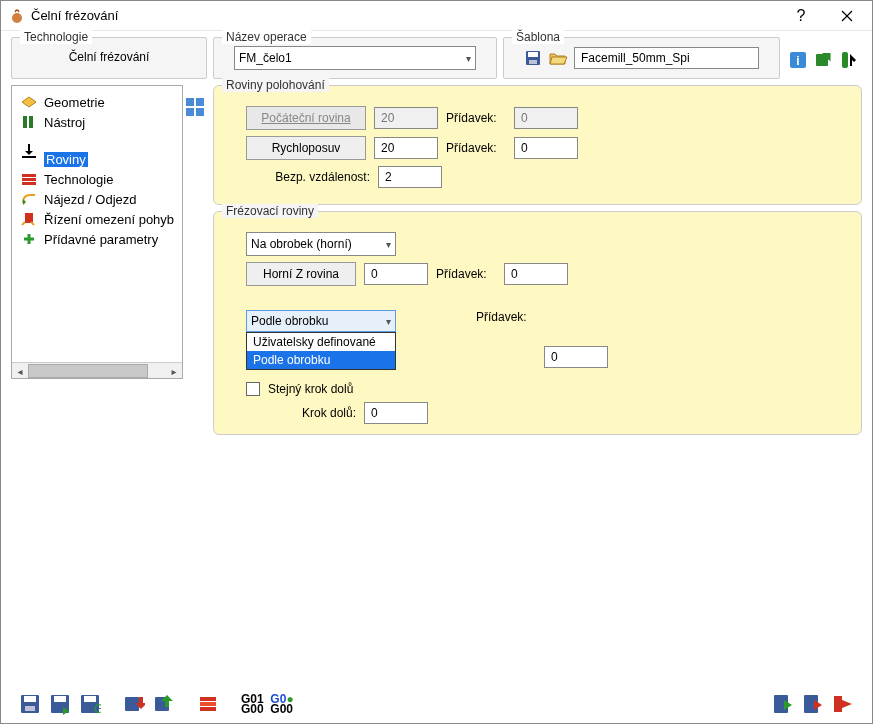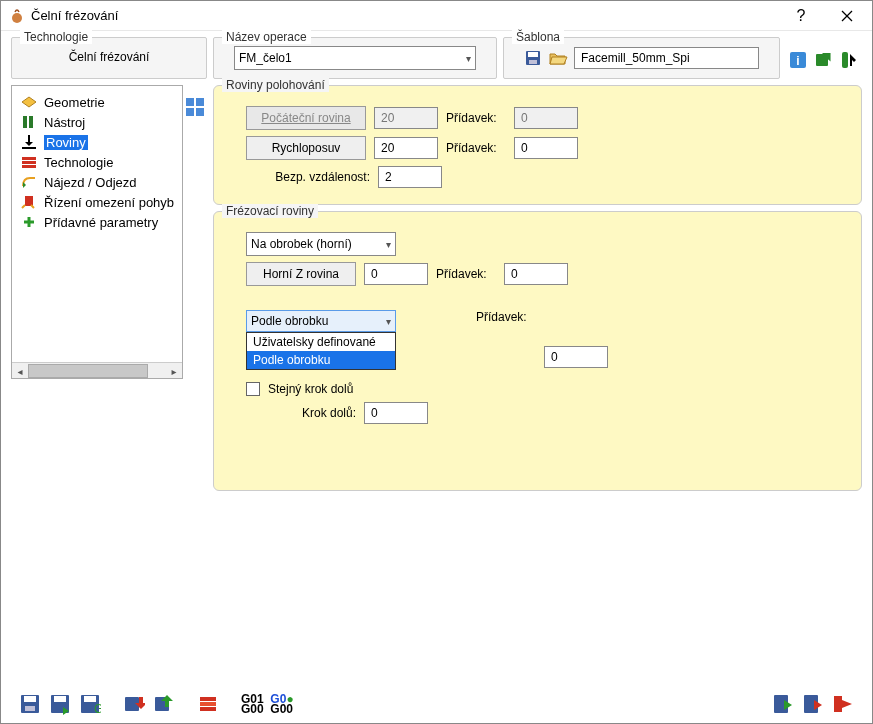--- a/index.html
+++ b/index.html
@@ -26,21 +26,21 @@
 .select-caret { font-size: 10px; color: #555; }
 
 .text-input { height: 22px; border: 1px solid #888; background: #fff; padding: 0 6px; }
 .text-input.readonly { background: #f0f0f0; color: #777; }
 
 .main-row { display: flex; gap: 6px; flex: 1; min-height: 0; }
 .nav-panel { width: 196px; display: flex; }
 .tree { border: 1px solid #aaa; background: #fff; padding: 6px 4px; flex: 0 0 auto; height: 294px; overflow: hidden; position: relative; }
 .tree-item { display: flex; align-items: center; gap: 6px; padding: 2px 4px; margin: 0; cursor: default; white-space: nowrap; }
 .tree-item .lbl { font-size: 13px; }
-.tree-item.selected .lbl { background: #1a73e8; color: #fff; padding: 0 2px; }
+.tree-item.selected .lbl { background: #1a73e8; color: #fff; padding: 0 2px; margin-top: 18px; }
 .tree-scroll { position: absolute; bottom: 0; left: 0; right: 0; height: 16px; background: #f0f0f0; border-top: 1px solid #ccc; display: flex; }
 .tree-scroll .bar { position: absolute; left: 16px; width: 120px; height: 14px; top: 1px; background: #c8c8c8; border: 1px solid #aaa; }
 .tree-scroll .arrow { width: 16px; height: 16px; display: flex; align-items: center; justify-content: center; font-size: 10px; color: #555; }
 .tree-scroll .arrow.right { margin-left: auto; }
 
 .grid-icon { margin-top: 10px; padding: 2px; }
 
 .right-panel { flex: 1; min-width: 0; }
 .form-group { border: 1px solid #ccc; border-radius: 6px; padding: 14px 10px 10px 10px; margin-bottom: 6px; position: relative; background: #fef9c3; }
 .form-group .groupbox-label { background: #f5f5f5; }
@@ -235,21 +235,21 @@
           <input class="text-input" style="width: 64px;" value="20">
           <span class="field-label">Přídavek:</span>
           <input class="text-input" style="width: 64px;" value="0">
         </div>
         <div class="form-row">
           <span class="field-label ralign" style="min-width:124px">Bezp. vzdálenost:</span>
           <input class="text-input" style="width: 64px;" value="2">
         </div>
       </div>
 
-      <div class="form-group" style="height:280px">
+      <div class="form-group" style="height:224px">
         <span class="groupbox-label">Frézovací roviny</span>
         <div class="form-row">
           <div class="select-field" style="width:150px">
             <span>Na obrobek (horní)</span>
             <span class="select-caret">▾</span>
           </div>
         </div>
         <div class="form-row">
           <button class="btn" style="min-width:110px">Horní Z rovina</button>
           <input class="text-input" style="width: 64px;" value="0">

